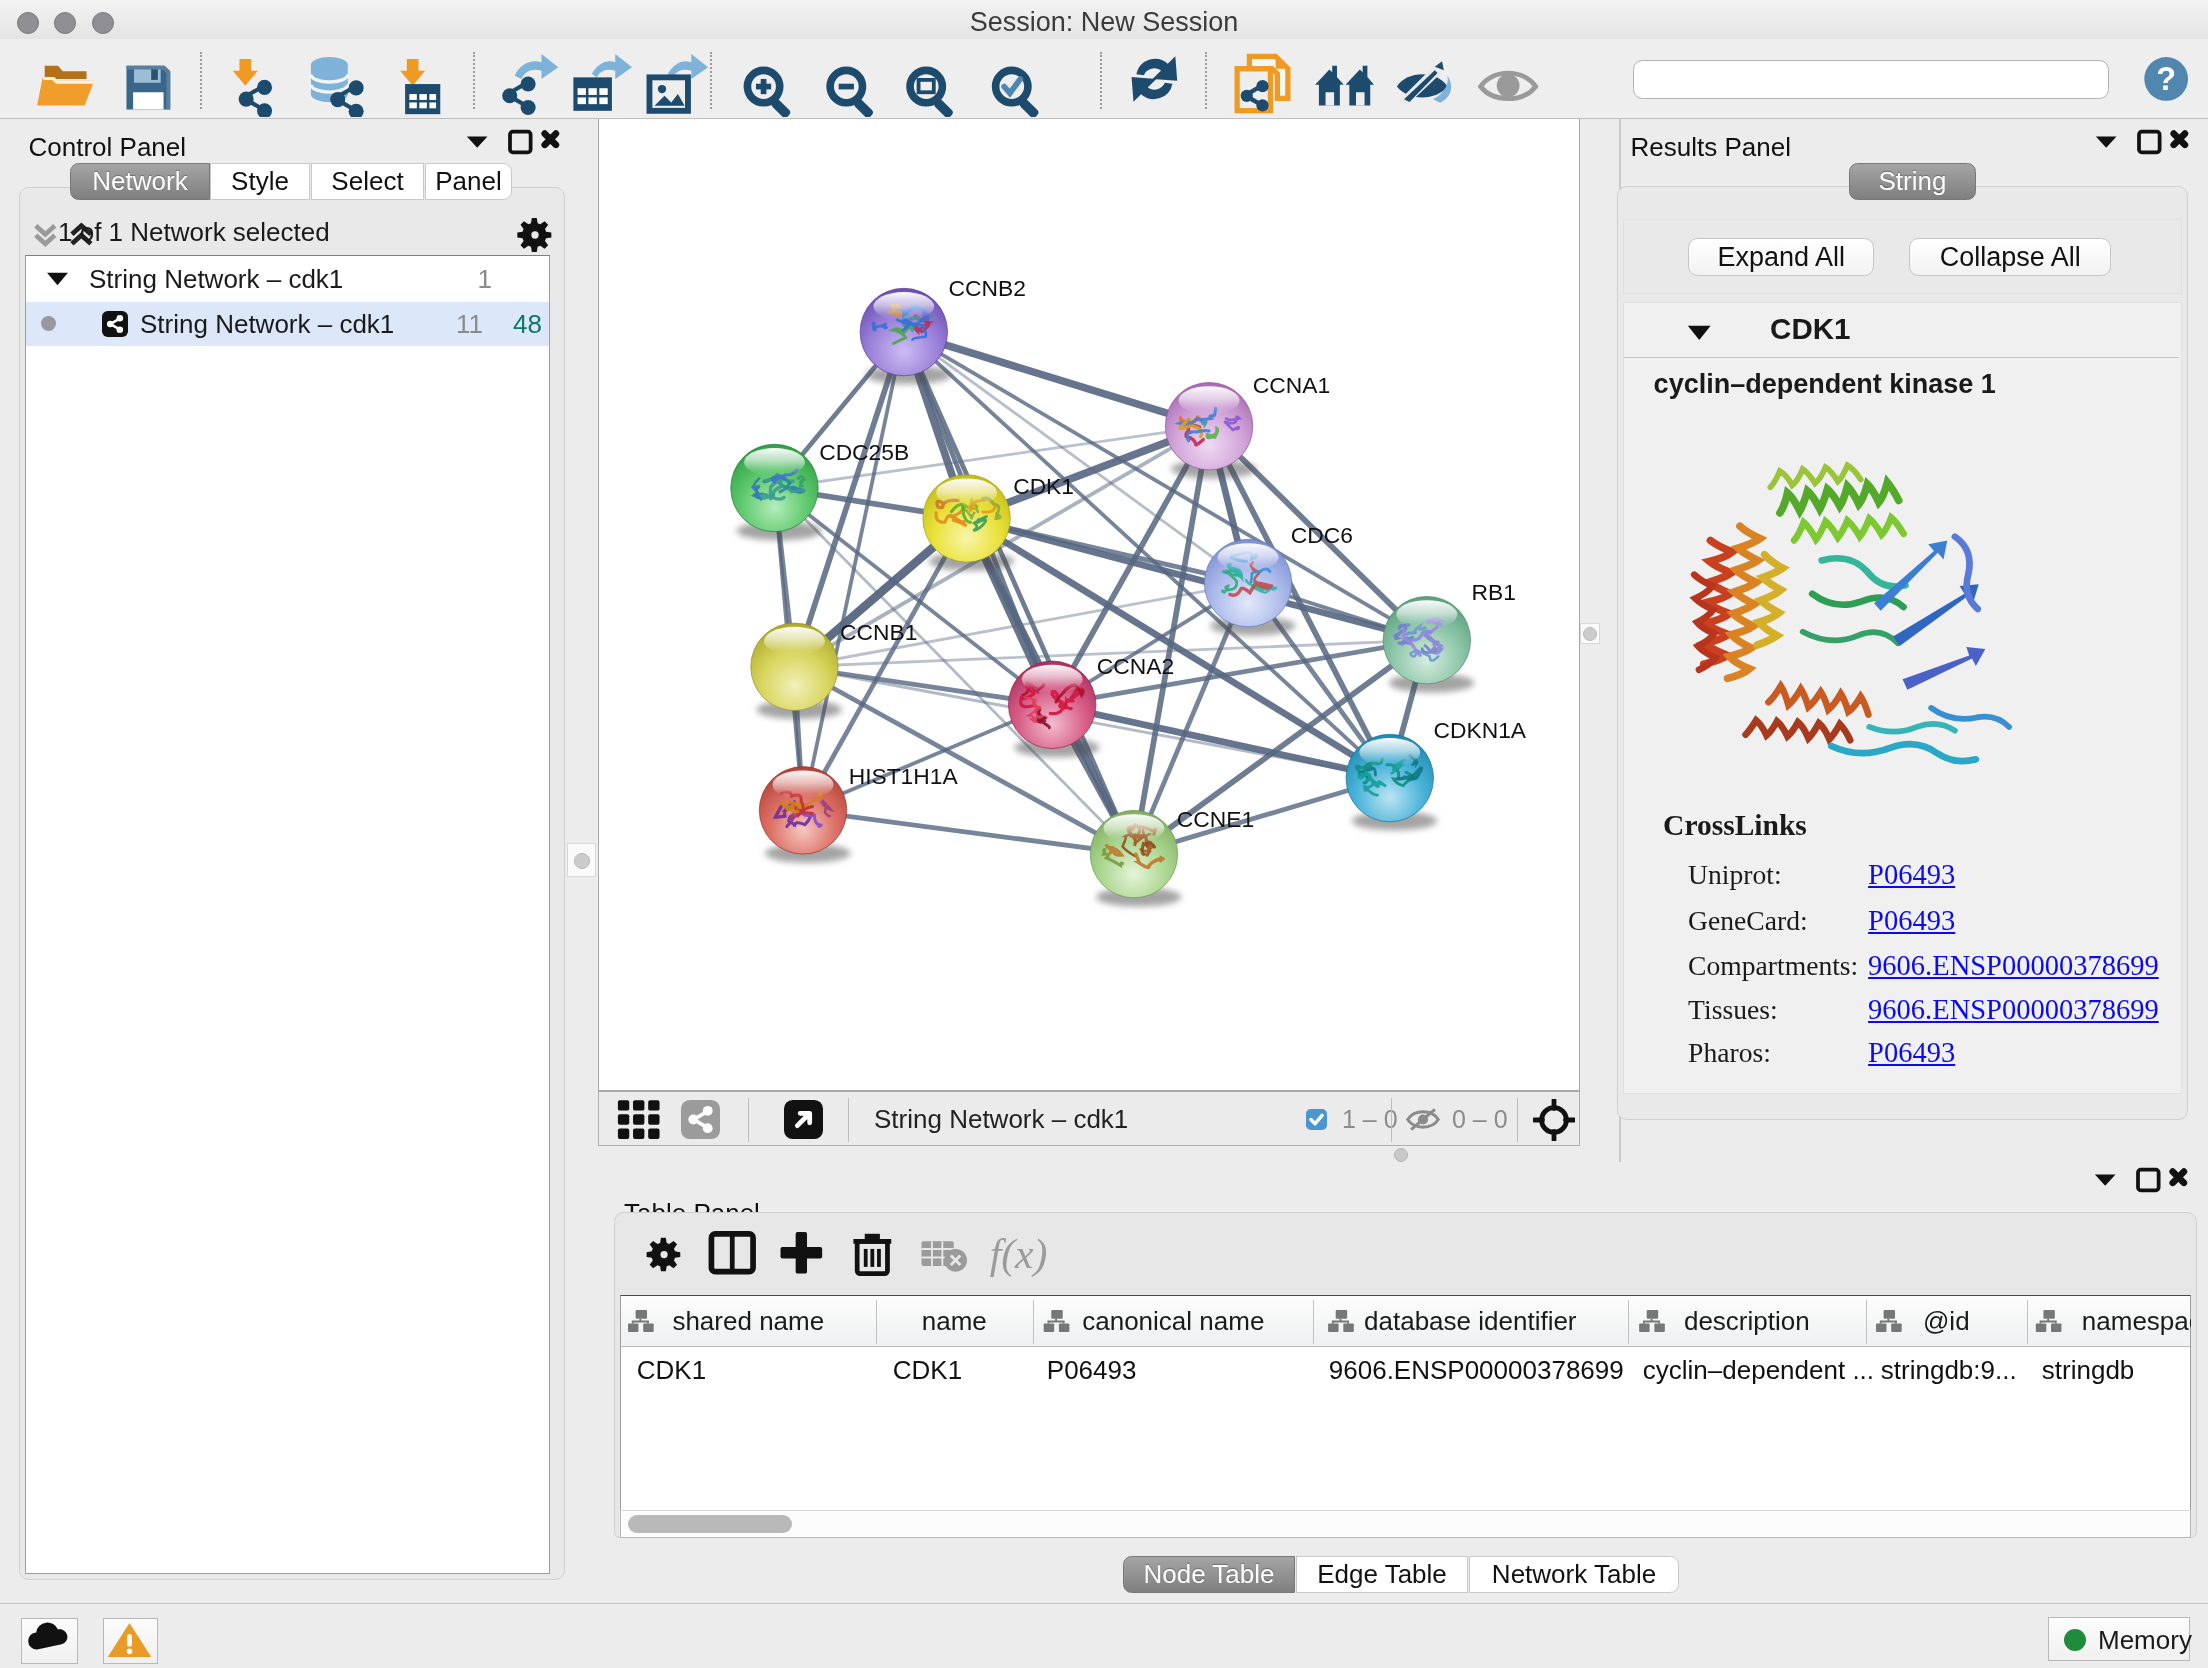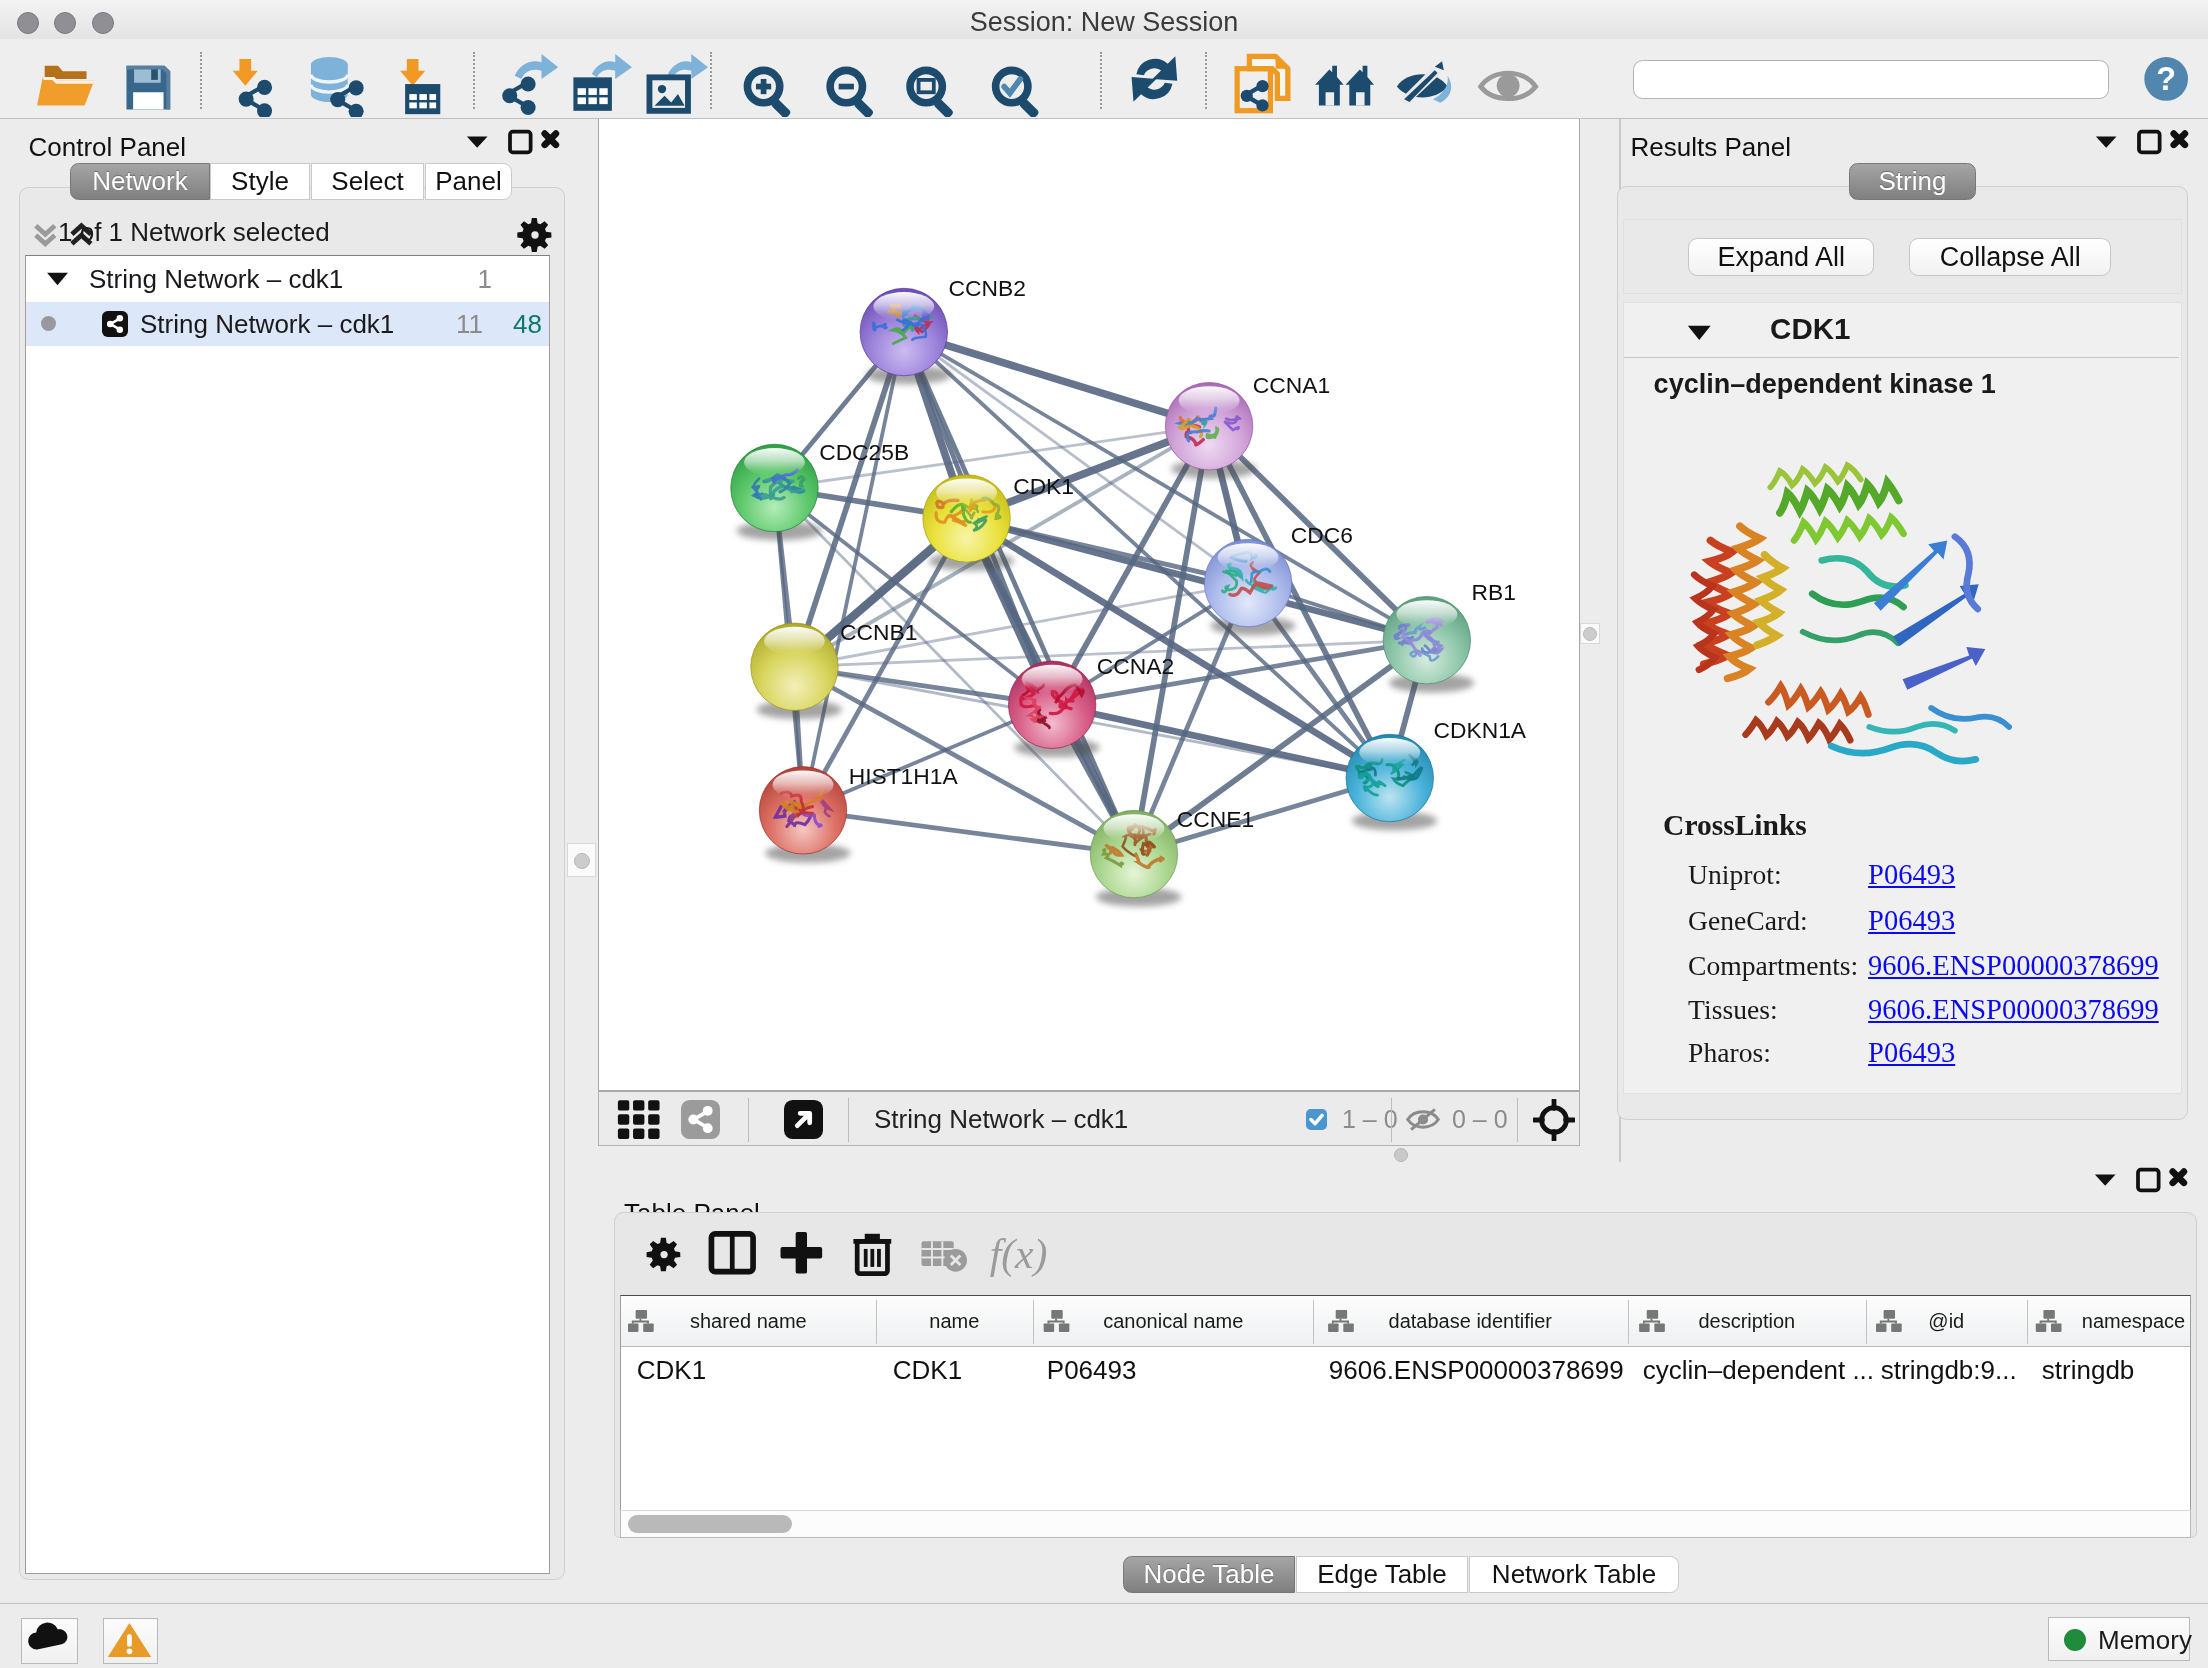--- a/index.html
+++ b/index.html
@@ -28,21 +28,21 @@
 .vsep { top:5.7px; height:44px; width:0; border-left:1px solid #bdbdbd; }
 
 #rp-div { left:1619px; top:119px; width:1.9px; height:1043px; background:#c9c9c9; }
 #rp-sub { left:1623px; top:185px; width:571px; height:934px; background:#e9e9e9; border:1px solid #cfcfcf; border-radius:9.5px; }
 .rbox { left:4.8px; width:559px; border:1.9px groove #e0e0e0; }
 .btn { background:linear-gradient(#ffffff,#f2f2f2); border:1px solid #c6c6c6; border-radius:9.5px; font-size:27px; text-align:center; color:#111; }
 
 #tp-sub { left:614px; top:1212px; width:1583px; height:326px; background:#e7e7e7; border:1px solid #cfcfcf; border-radius:9.5px 9.5px 5.7px 5.7px; }
 #tbl { left:4.8px; top:82px; width:1571px; height:215px; background:#fff; border-top:1.9px solid #4a4a4a; border-left:1px solid #9d9d9d; border-right:1px solid #9d9d9d; }
 #thead { left:0; top:0; width:1569px; height:51px; background:linear-gradient(#fdfdfd,#eef0f1); border-bottom:1px solid #b9b9b9; }
-.th { top:0; height:51px; font-size:20px; color:#1a1a1a; display:flex; align-items:center; justify-content:center; }
+.th { top:0; height:51px; font-size:26px; color:#1a1a1a; display:flex; align-items:center; justify-content:center; }
 .tcell { top:59px; font-size:26px; color:#111; }
 .csep { top:3.8px; height:44px; width:0; border-left:1px solid #c2c2c2; }
 
 #hscroll { left:4.8px; top:297px; width:1571px; height:27.6px; background:#fcfcfc; border:1px solid #b9b9b9; border-top:1px solid #d9d9d9; }
 #hthumb { left:7.6px; top:3.8px; width:164px; height:18px; background:#b9b9b9; border-radius:9.5px; }
 
 #statusbar { left:0; top:1603px; width:2208px; height:66px; background:#ececec; border-top:1px solid #c2c2c2; }
 .sbtn { background:linear-gradient(#fcfcfc,#f0f0f0); border:1.9px solid #b9b9b9; }
 .serif { font-family:"Liberation Serif", serif; }
 a.link { color:#0b0bee; text-decoration:underline; }

